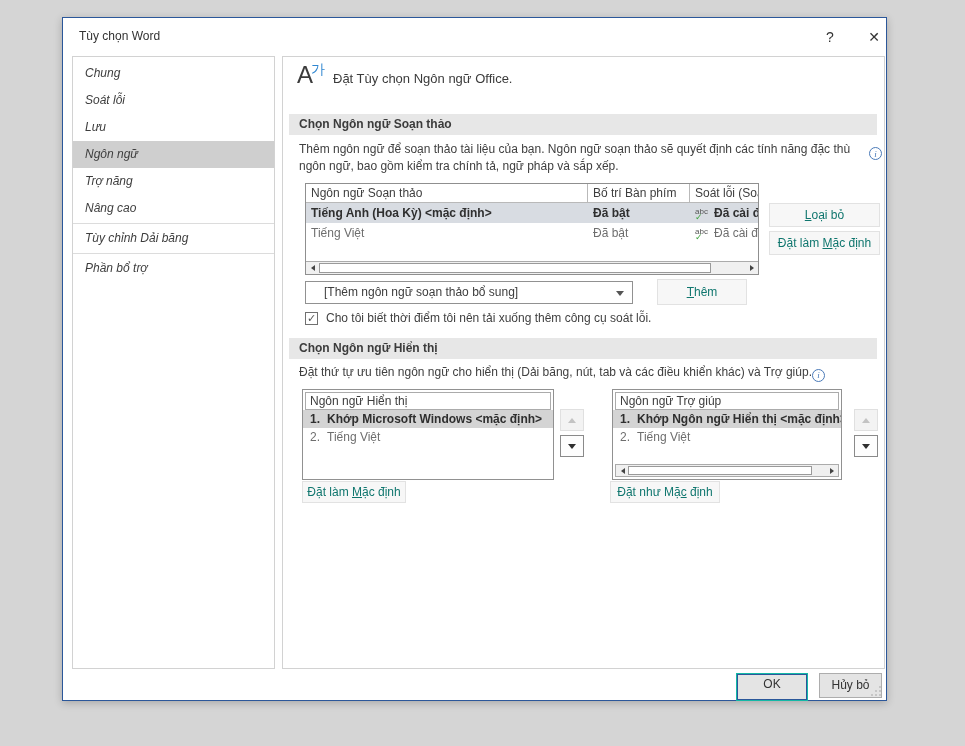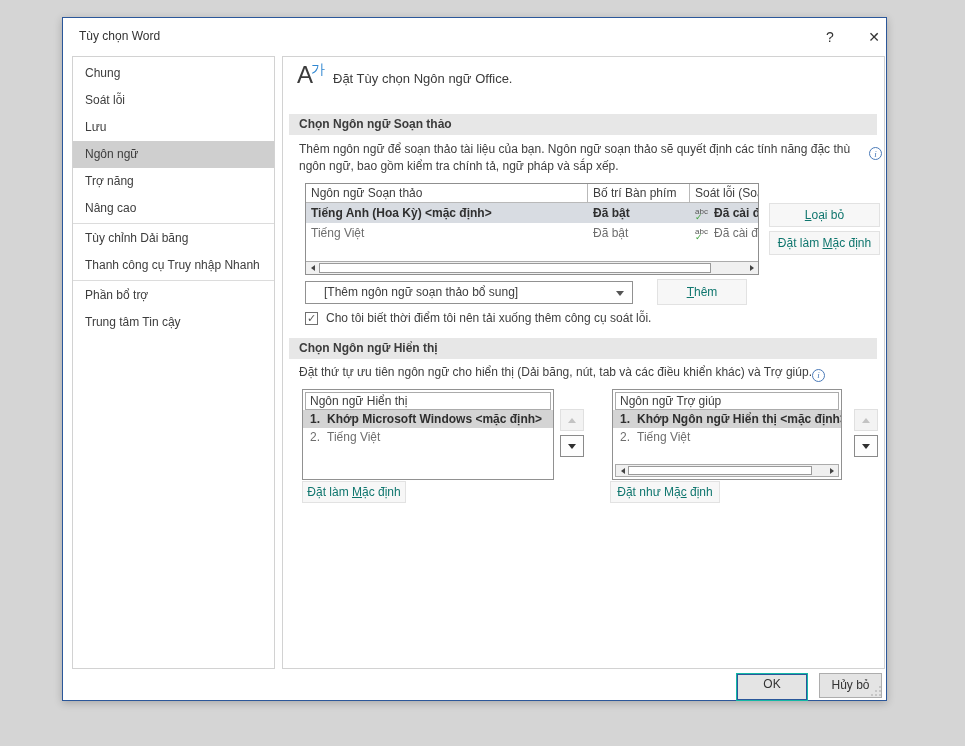--- a/index.html
+++ b/index.html
@@ -16,21 +16,21 @@
   
   .titlebar { position:absolute; left:0; top:0; right:0; height:38px; background:#fff; }
   .title { position:absolute; left:16px; top:11px; color:#333; }
   .tb-btn { position:absolute; top:7px; width:28px; height:24px; text-align:center; line-height:24px;
             font-size:14px; color:#333; cursor:pointer; }
   .tb-help { left:753px; }
   .tb-close { left:797px; }
   
   .sidebar { position:absolute; left:9px; top:38px; width:203px; height:613px;
              background:#fff; border:1px solid #d2d2d2; padding-top:3px; }
-  .nav-item { height:27px; line-height:27px; padding-left:12px; color:#3d3d3d; cursor:pointer; white-space:nowrap; }
+  .nav-item { height:27px; line-height:27px; padding-left:12px; color:#3d3d3d; cursor:pointer; white-space:nowrap;font-style:italic; }
   .nav-item.selected { background:#cfcfcf; }
   .nav-divider { height:1px; background:#dcdcdc; margin:1px 0; }
   
   .main { position:absolute; left:219px; top:38px; width:603px; height:613px;
           background:#fff; border:1px solid #d2d2d2; overflow:hidden; }
   .pg-icon { position:absolute; left:14px; top:4px; width:36px; height:30px; }
   .pg-icon .a { font-size:24px; color:#3c3c3c; font-weight:normal; }
   .pg-icon .ga { font-size:14px; color:#2e86d1; position:relative; top:-9px; left:-2px; }
   .pg-text { position:absolute; left:50px; top:14px; font-size:13px; color:#3b3b3b; }
   .section-bar { position:absolute; left:6px; width:588px; height:21px; background:#e7e7e7;
@@ -124,24 +124,22 @@
 
   <div class="sidebar">
     <div class="nav-item">Chung</div>
     <div class="nav-item">Soát lỗi</div>
     <div class="nav-item">Lưu</div>
     <div class="nav-item selected">Ngôn ngữ</div>
     <div class="nav-item">Trợ năng</div>
     <div class="nav-item">Nâng cao</div>
     <div class="nav-divider"></div>
     <div class="nav-item">Tùy chỉnh Dải băng</div>
-    <div class="nav-item">Thanh công cụ Truy nhập Nhanh</div>
     <div class="nav-divider"></div>
     <div class="nav-item">Phần bổ trợ</div>
-    <div class="nav-item">Trung tâm Tin cậy</div>
   </div>
 
   <div class="main">
 
     <div class="pg-icon">
       <span class="a">A</span><span class="ga">가</span>
     </div>
     <div class="pg-text">Đặt Tùy chọn Ngôn ngữ Office.</div>
 
     <div class="section-bar sec1">Chọn Ngôn ngữ Soạn thảo</div>

